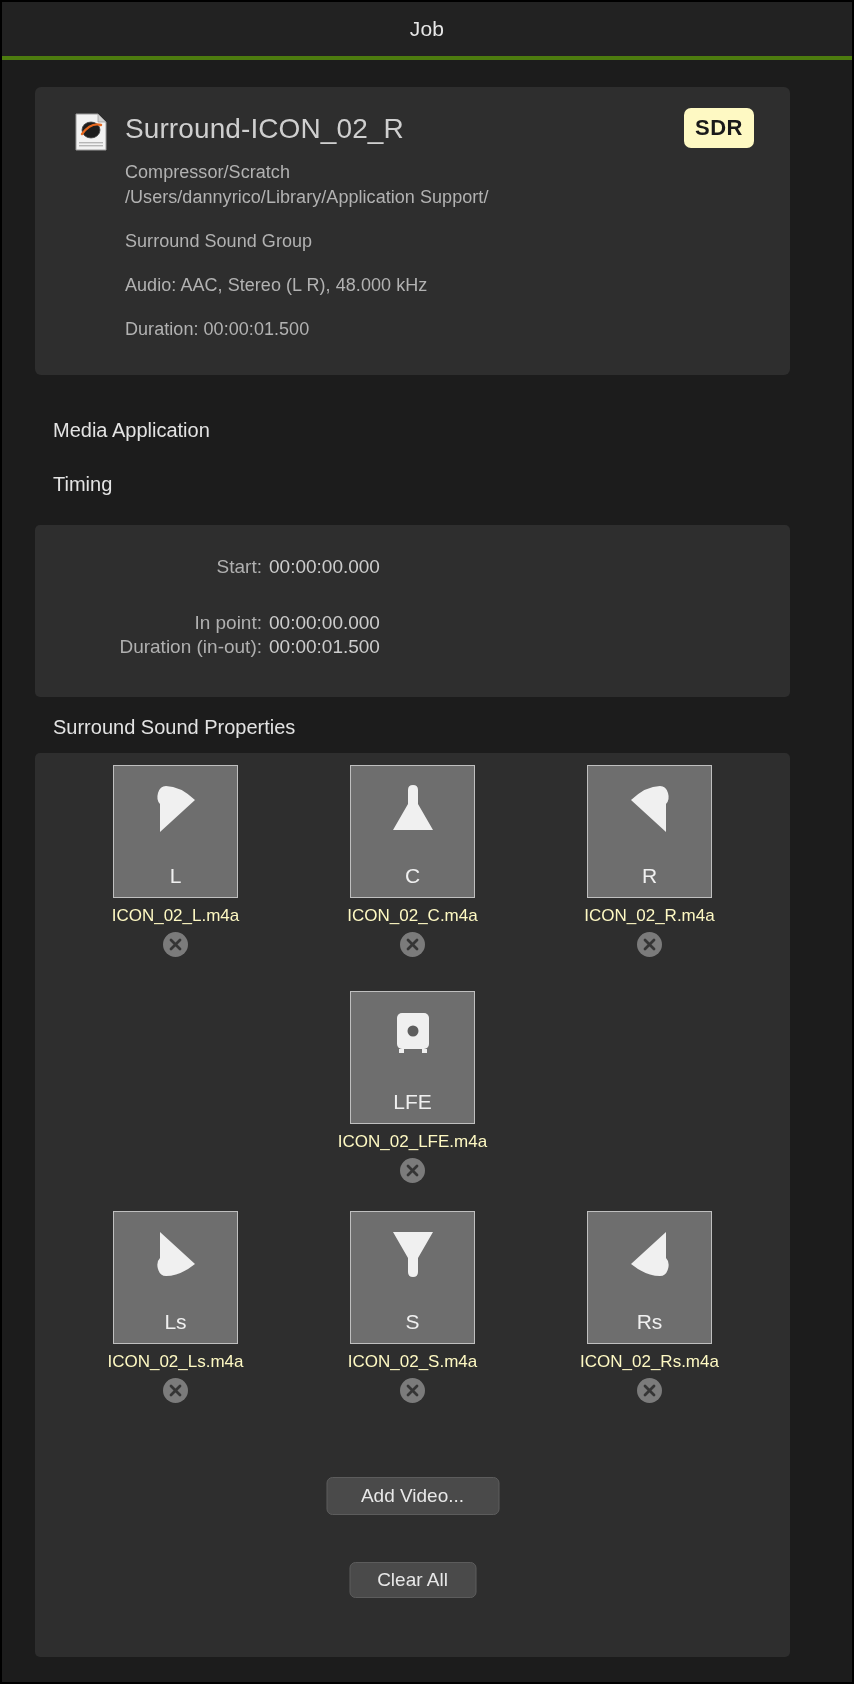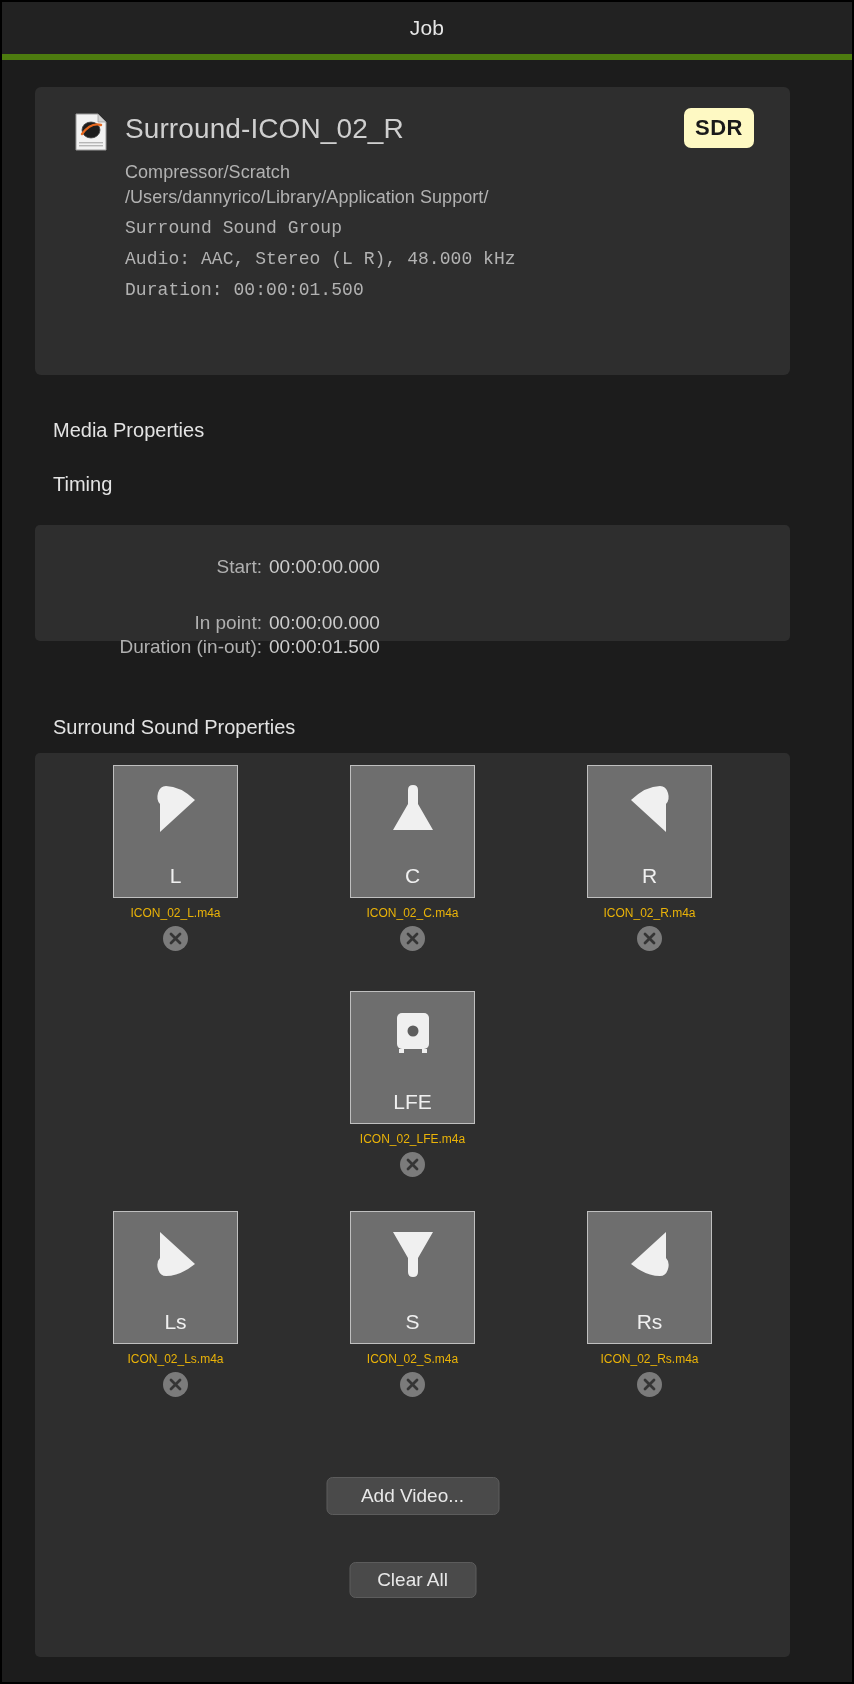--- a/index.html
+++ b/index.html
@@ -22,21 +22,21 @@
     overflow: hidden;
   }
 
   
   .titlebar {
     position: absolute;
     left: 0; top: 0;
     width: 850px;
     height: 58px;
     background: #222222;
-    border-bottom: 6px solid #4d7c0f;
+    border-bottom: 4px solid #4d7c0f;
     display: flex;
     align-items: center;
     justify-content: center;
   }
   .titlebar-text {
     font-size: 21px;
     color: #e6e6e6;
     letter-spacing: 0.2px;
   }
 
@@ -100,40 +100,40 @@
     left: 90px;
     top: 73px;
     width: 600px;
   }
   .info-line {
     font-size: 18px;
     color: #b2b2b2;
     line-height: 25px;
     letter-spacing: 0.05px;
   }
-  .info-line.gap { margin-top: 6px; font-family: Liberation Mono, monospace; }
+  .info-line.gap { margin-top: 19px; }
 
   
   .section-heading {
     position: absolute;
     left: 51px;
     font-size: 20px;
     color: #e3e3e3;
   }
   #heading-media-extensions { top: 358px; }
   #heading-timing { top: 412px; }
   #heading-surround { top: 655px; }
 
   
   .timing-panel {
     position: absolute;
     left: 33px;
     top: 464px;
     width: 755px;
-    height: 116px;
+    height: 172px;
     background: #2e2e2e;
     border-radius: 5px;
   }
   .timing-row {
     position: absolute;
     left: 0;
     width: 100%;
     display: flex;
     font-size: 19px;
     line-height: 22px;
@@ -203,22 +203,22 @@
     height: 62px;
   }
   .speaker-code {
     font-size: 21px;
     color: #f0f0f0;
     line-height: 23px;
   }
 
   .speaker-filename {
     margin-top: 8px;
-    font-size: 12px;
-    color: #eab308;
+    font-size: 17px;
+    color: #fef9c3;
     white-space: nowrap;
   }
 
   .remove-btn {
     margin-top: 6px;
     width: 25px;
     height: 25px;
     border-radius: 50%;
     background: #7b7b7b;
     display: flex;
@@ -285,21 +285,21 @@
 
       <div class="info-lines">
         <div class="info-line">Compressor/Scratch</div>
         <div class="info-line">/Users/dannyrico/Library/Application Support/</div>
         <div class="info-line gap">Surround Sound Group</div>
         <div class="info-line gap">Audio: AAC, Stereo (L R), 48.000 kHz</div>
         <div class="info-line gap">Duration: 00:00:01.500</div>
       </div>
     </div>
 
-    <div class="section-heading" id="heading-media-extensions">Media Properties</div>
+    <div class="section-heading" id="heading-media-extensions">Media Application</div>
 
     <div class="section-heading" id="heading-timing">Timing</div>
 
     <div class="timing-panel">
       <div class="timing-row">
         <span class="timing-label">Start:</span>
         <span class="timing-value">00:00:00.000</span>
       </div>
       <div class="timing-row">
         <span class="timing-label">In point:</span>

